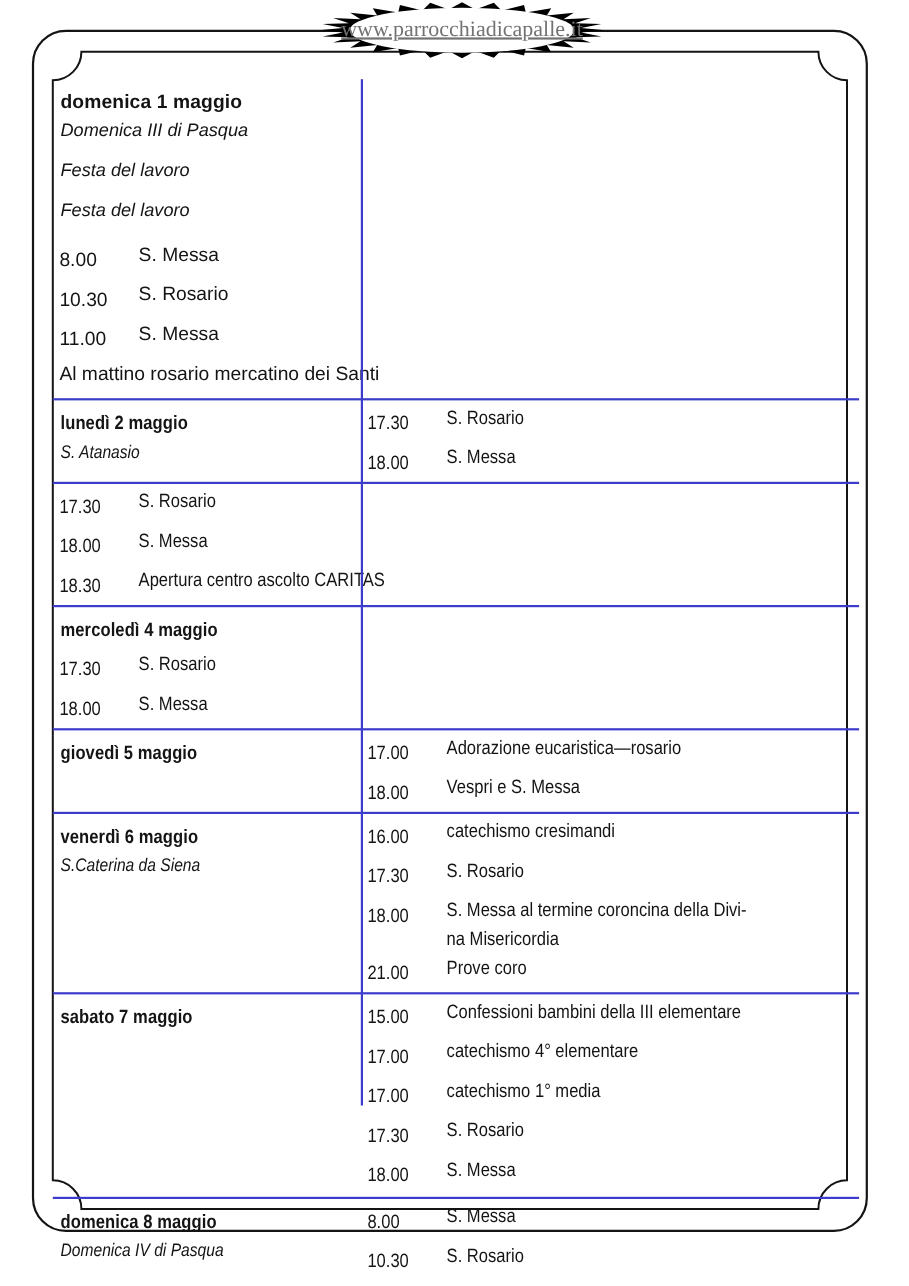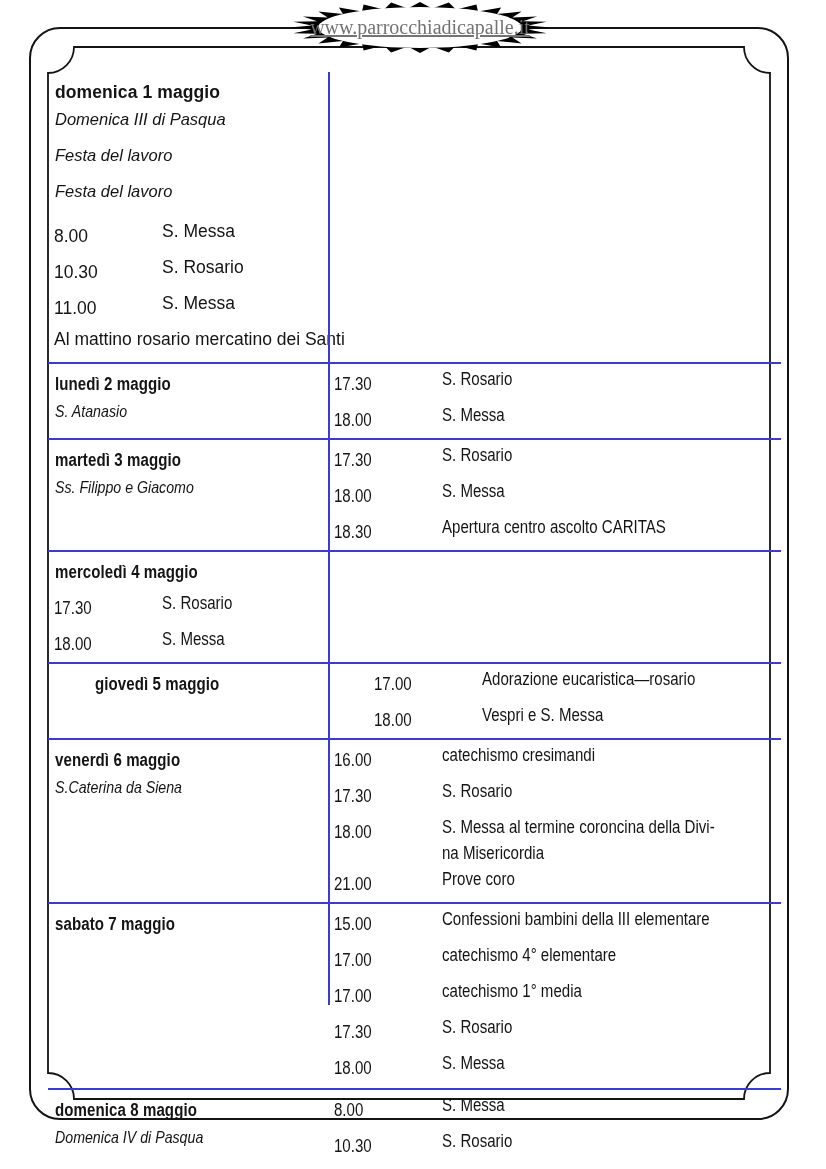--- a/index.html
+++ b/index.html
@@ -35,21 +35,21 @@
   .day-cell { width:280px; box-sizing:border-box; padding-left:7px; flex:none; }
   .events-cell { flex:1; box-sizing:border-box; padding-left:6px; padding-right:2px; min-width:0; }
   .day-title {
     min-height:36px; display:flex; align-items:center;
     font-weight:bold; font-size:17.5px; letter-spacing:0.1px;
   }
   .day-sub {
     min-height:36px; display:flex; align-items:flex-start;
     font-style:italic; font-size:16.5px;
   }
-  .event { min-height:36px; display:flex; align-items:flex-start; font-size:17.5px;gap:36px; }
+  .event { min-height:36px; display:flex; align-items:flex-start; font-size:17.5px; }
   .event > * { display:flex; align-items:center; min-height:36px; }
   .event-time { width:72px; flex:none; }
   .event-title-wrap { flex:1; min-width:0; min-height:36px; display:flex; align-items:flex-start; }
   .event-title { white-space:pre-line; line-height:26px; }
   .cond { display:inline-block; transform:scaleX(0.86); transform-origin:0 50%; white-space:pre-line; }
 </style>
 </head>
 <body>
 
 <svg id="frame" width="826" height="1169" aria-hidden="true">
@@ -135,28 +135,20 @@
           <span class="event-time">
             <span class="cond">18.00</span>
           </span>
           <div class="event-title-wrap">
             <div class="event-title"><span class="cond">S. Messa</span></div>
           </div>
         </div>
       </div>
   </div>
     <div class="row" style="min-height: 106px;">
-    <div class="day-cell">
-      <div class="day-title">
-          <span class="cond">martedì 3 maggio</span>
-        </div>
-    <div class="day-sub">
-          <span class="cond">Ss. Filippo e Giacomo</span>
-        </div>
-      </div>
     <div class="events-cell">
         <div class="event">
           <span class="event-time">
             <span class="cond">17.30</span>
           </span>
           <div class="event-title-wrap">
             <div class="event-title"><span class="cond">S. Rosario</span></div>
           </div>
         </div>
         <div class="event">
@@ -195,21 +187,21 @@
         <div class="event">
           <span class="event-time">
             <span class="cond">18.00</span>
           </span>
           <div class="event-title-wrap">
             <div class="event-title"><span class="cond">S. Messa</span></div>
           </div>
         </div>
       </div>
   </div>
-    <div class="row" style="min-height: 72px; padding-left: 40px;">
+    <div class="row" style="min-height: 72px;">
     <div class="day-cell">
       <div class="day-title">
           <span class="cond">giovedì 5 maggio</span>
         </div>
     </div>
     <div class="events-cell">
         <div class="event">
           <span class="event-time">
             <span class="cond">17.00</span>
           </span>

